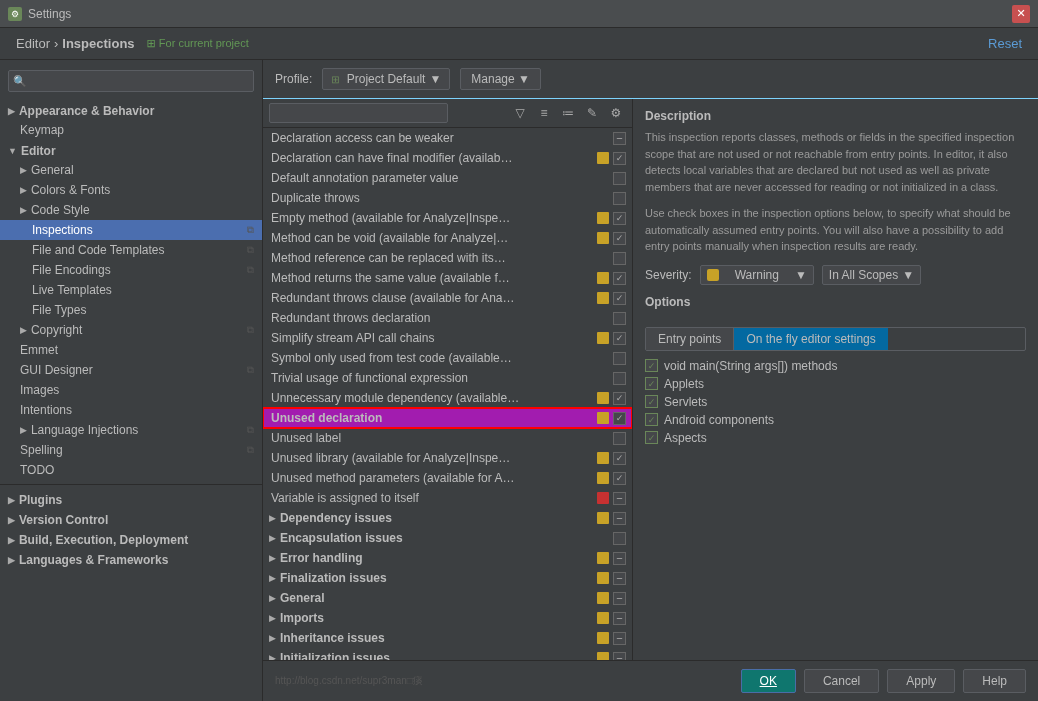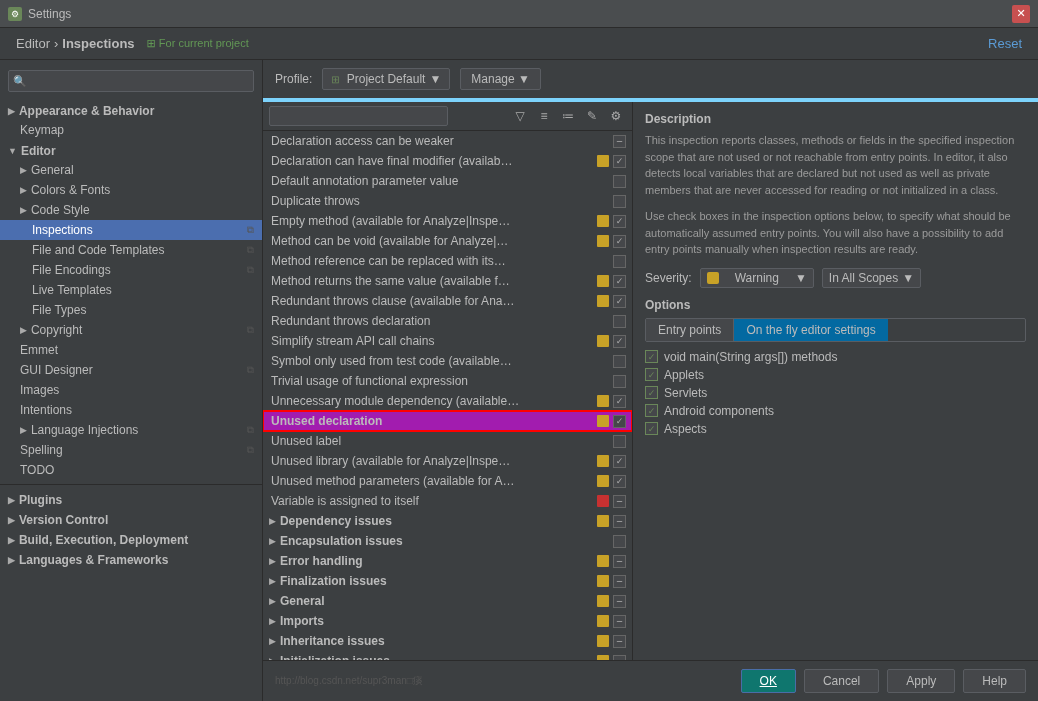--- a/index.html
+++ b/index.html
@@ -119,21 +119,21 @@
       flex-direction: column;
       overflow: hidden;
     }
 
     
     .profile-bar {
       padding: 8px 12px;
       display: flex;
       align-items: center;
       gap: 10px;
-      border-bottom: 4px solid #7dd3fc;
+      border-bottom: 1px solid #7dd3fc;
     }
     .profile-label { color: #bbbbbb; font-size: 12px; }
     .profile-dropdown {
       display: flex;
       align-items: center;
       gap: 4px;
       background: #45474a;
       border: 1px solid #5a5d62;
       padding: 3px 8px;
       border-radius: 2px;
@@ -306,21 +306,21 @@
       gap: 4px;
       background: #45474a;
       border: 1px solid #5a5d62;
       padding: 2px 6px;
       border-radius: 2px;
       cursor: pointer;
       color: #bbbbbb;
       font-size: 12px;
     }
 
-    .options-title { font-size: 12px; color: #bbbbbb; font-weight: bold; margin-bottom: 6px; }
+    .options-title { font-size: 12px; color: #bbbbbb; font-weight: bold; margin-bottom: 18px; }
 
     .tabs-row {
       display: flex;
       margin-bottom: 8px;
       border: 1px solid #5a5d62;
       border-radius: 2px;
       overflow: hidden;
     }
     .tab-btn {
       padding: 4px 12px;

